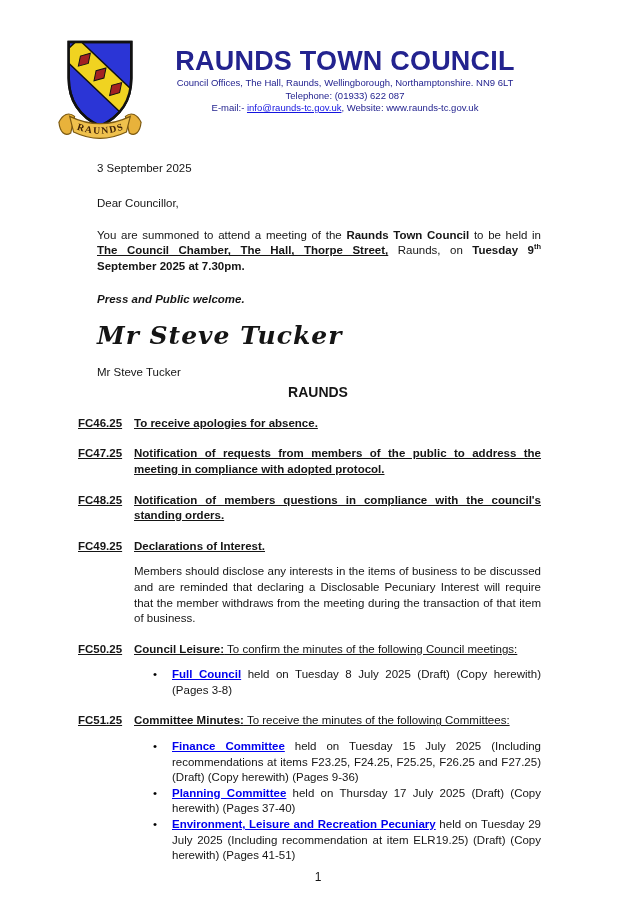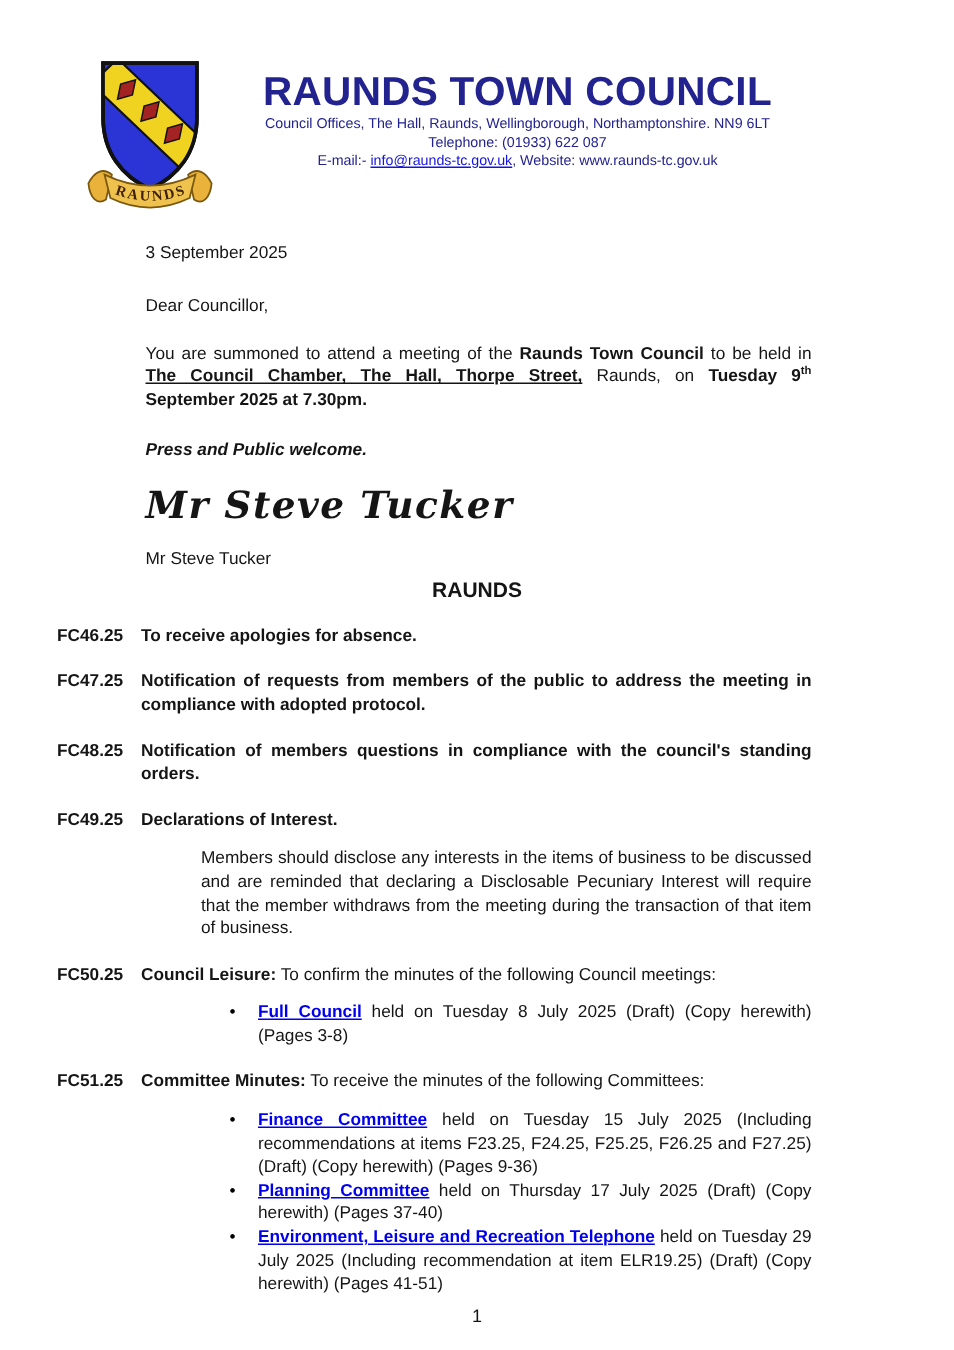--- a/index.html
+++ b/index.html
@@ -37,21 +37,21 @@
     margin-top: 13px;
     font-family: "DejaVu Serif", serif;
     font-style: italic; font-weight: bold;
     font-size: 25px; line-height: 32px;
     letter-spacing: 1px;
   }
   .sig-name { margin-top: 13px; }
   .sig-title { }
   
   .agenda-title { text-align: center; font-size: 14px; font-weight: bold; margin-top: 3px; line-height: 17px; }
-  .fc-item { display: flex; margin: 15px 95px 0 38px; }
+  .fc-item { display: flex; margin: 15px 95px 0 78px; text-decoration: underline; }
   .fc-code { flex: 0 0 56px; font-weight: bold; }
   .fc-body { flex: 1; text-align: justify; }
   .fc-sub { margin: 10px 95px 0 134px; text-align: justify; }
   .bullet-list { margin: 10px 95px 0 134px; }
   .bullet-row { position: relative; padding-left: 38px; text-align: justify; }
   .bullet-row::before { content: "\2022"; position: absolute; left: 19px; top: 0; color: #000; }
   .doc-link { color: #0000ee; font-weight: bold; text-decoration: underline; cursor: pointer; margin-top: 48px; }
   .page-num { position: absolute; left: 0; right: 0; bottom: 14px; text-align: center; font-size: 12px; }
 </style>
 </head>
@@ -134,17 +134,17 @@
     <div class="bullet-row"><a class="doc-link">Full Council</a><span> held on Tuesday 8 July 2025 (Draft) (Copy herewith) (Pages 3-8)</span></div>
   </div>
 
   <div class="fc-item">
     <span class="fc-code">FC51.25</span>
     <div class="fc-body"><b>Committee Minutes:</b><span> To receive the minutes of the following Committees:</span></div>
   </div>
   <div class="bullet-list">
     <div class="bullet-row"><a class="doc-link">Finance Committee</a><span> held on Tuesday 15 July 2025 (Including recommendations at items F23.25, F24.25, F25.25, F26.25 and F27.25) (Draft) (Copy herewith) (Pages 9-36)</span></div>
     <div class="bullet-row"><a class="doc-link">Planning Committee</a><span> held on Thursday 17 July 2025 (Draft) (Copy herewith) (Pages 37-40)</span></div>
-    <div class="bullet-row"><a class="doc-link">Environment, Leisure and Recreation Telephone</a><span> held on Tuesday 29 July 2025 (Including recommendation at item ELR19.25) (Draft) (Copy herewith) (Pages 41-51)</span></div>
+    <div class="bullet-row"><a class="doc-link">Environment, Leisure and Recreation Pecuniary</a><span> held on Tuesday 29 July 2025 (Including recommendation at item ELR19.25) (Draft) (Copy herewith) (Pages 41-51)</span></div>
   </div>
 
   <div class="page-num">1</div>
 </div>
 
 </body></html>

